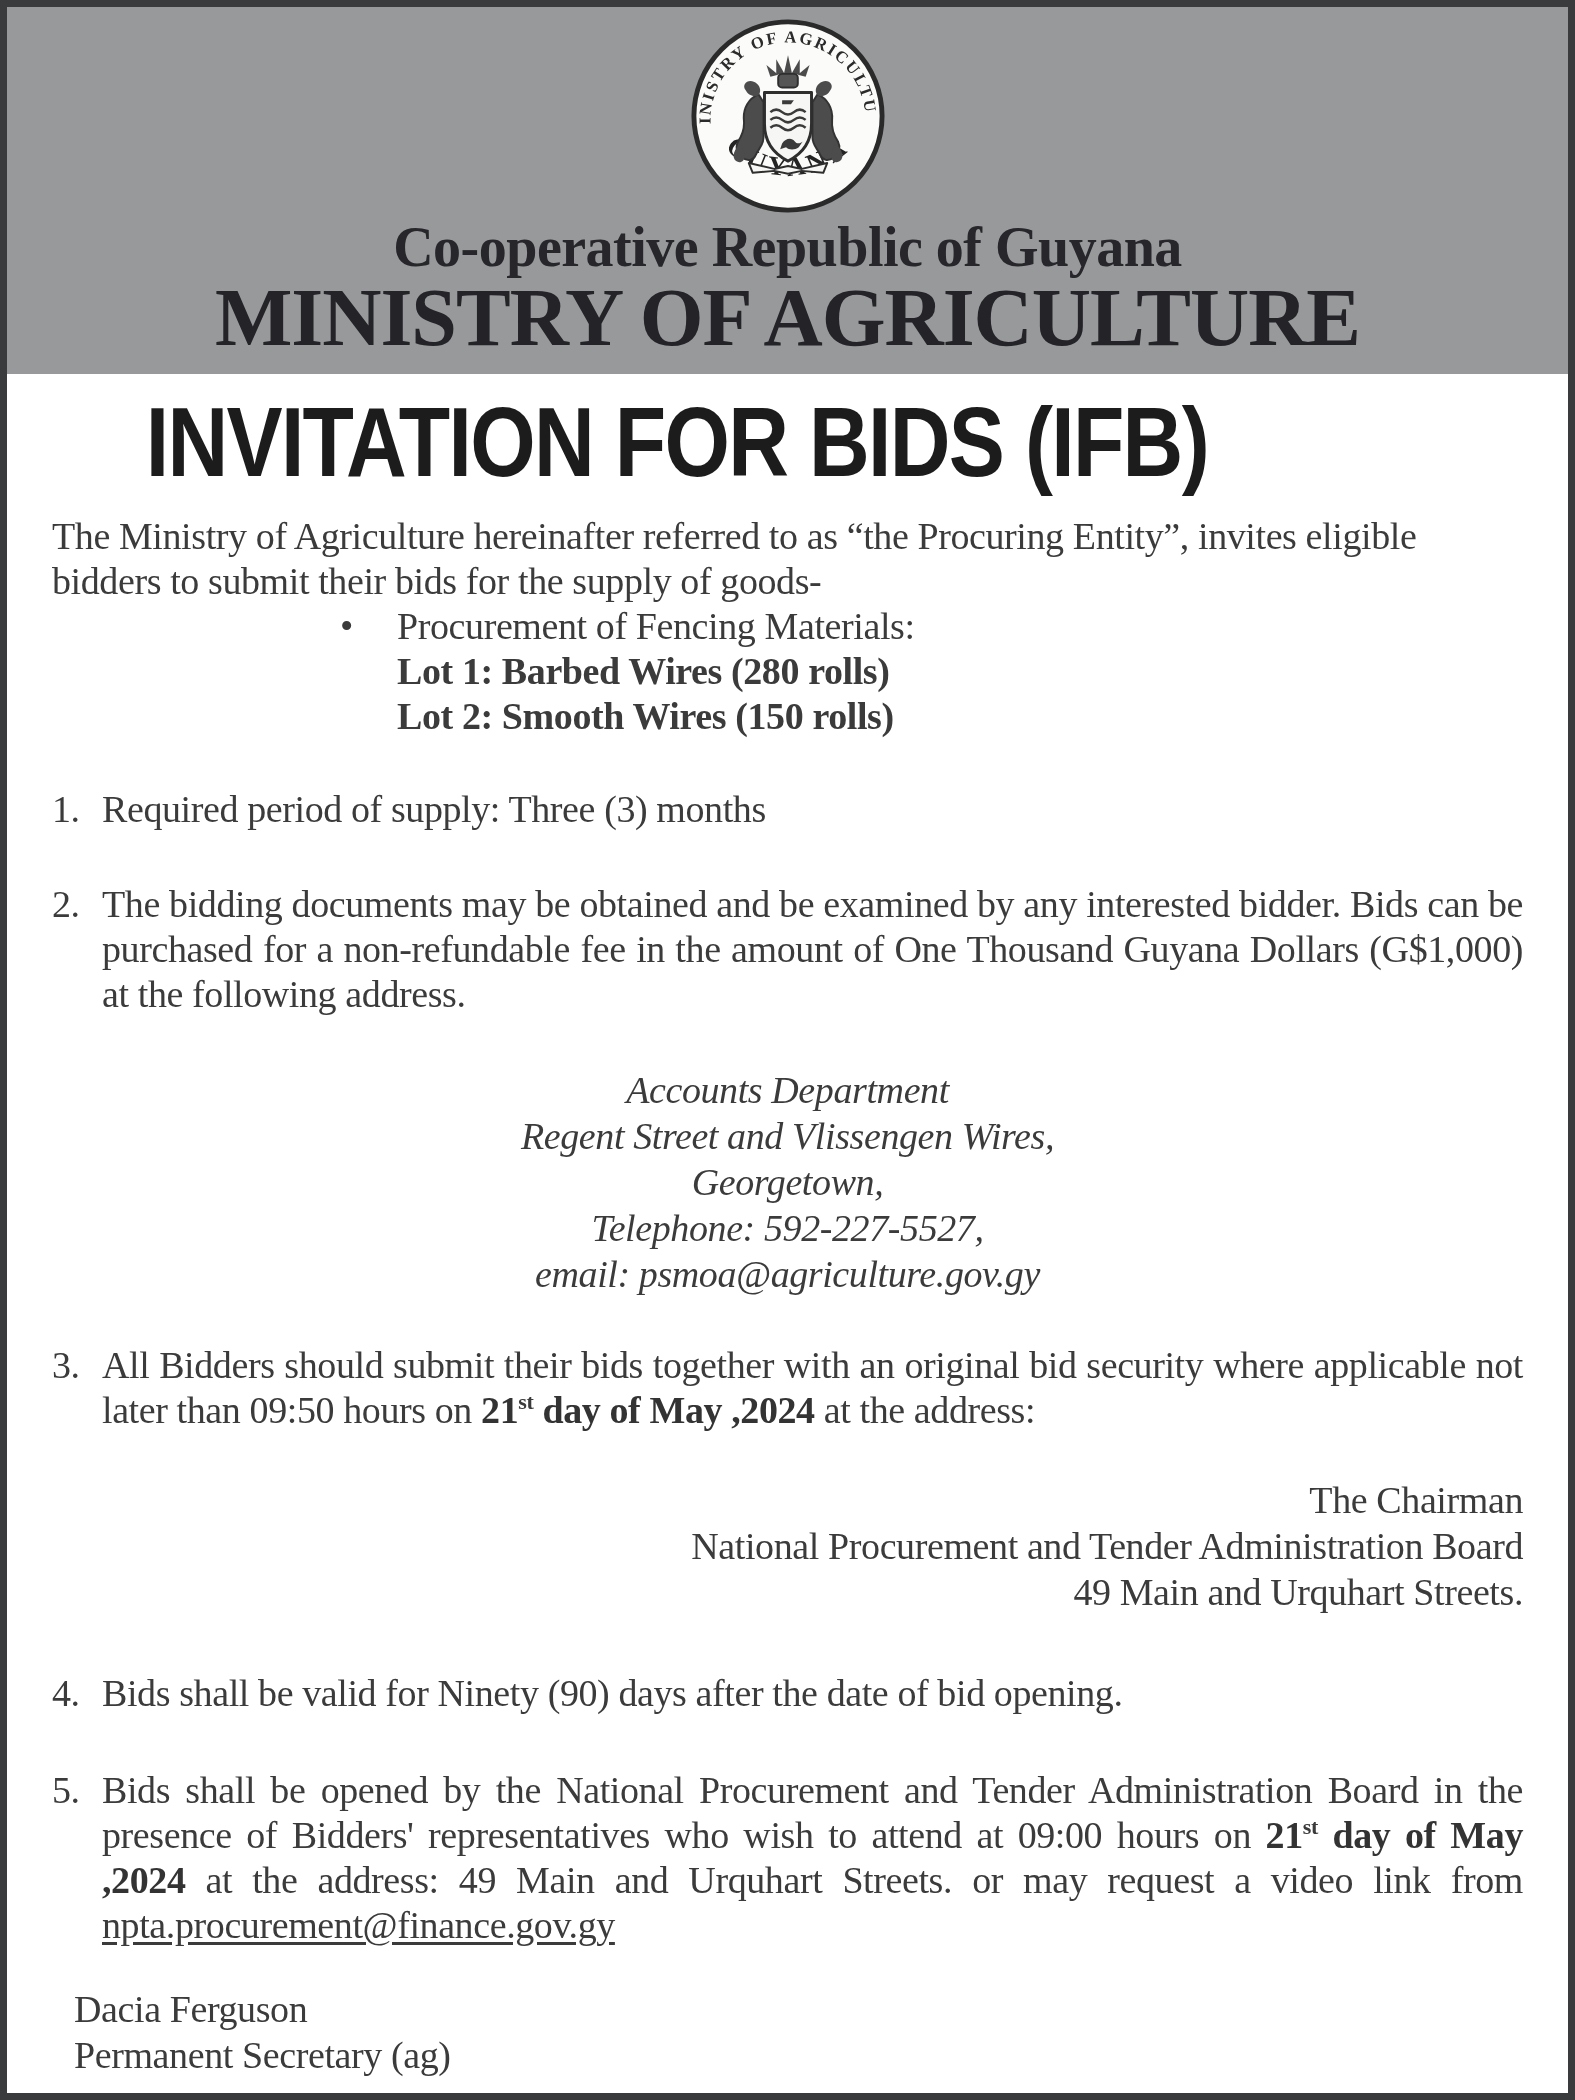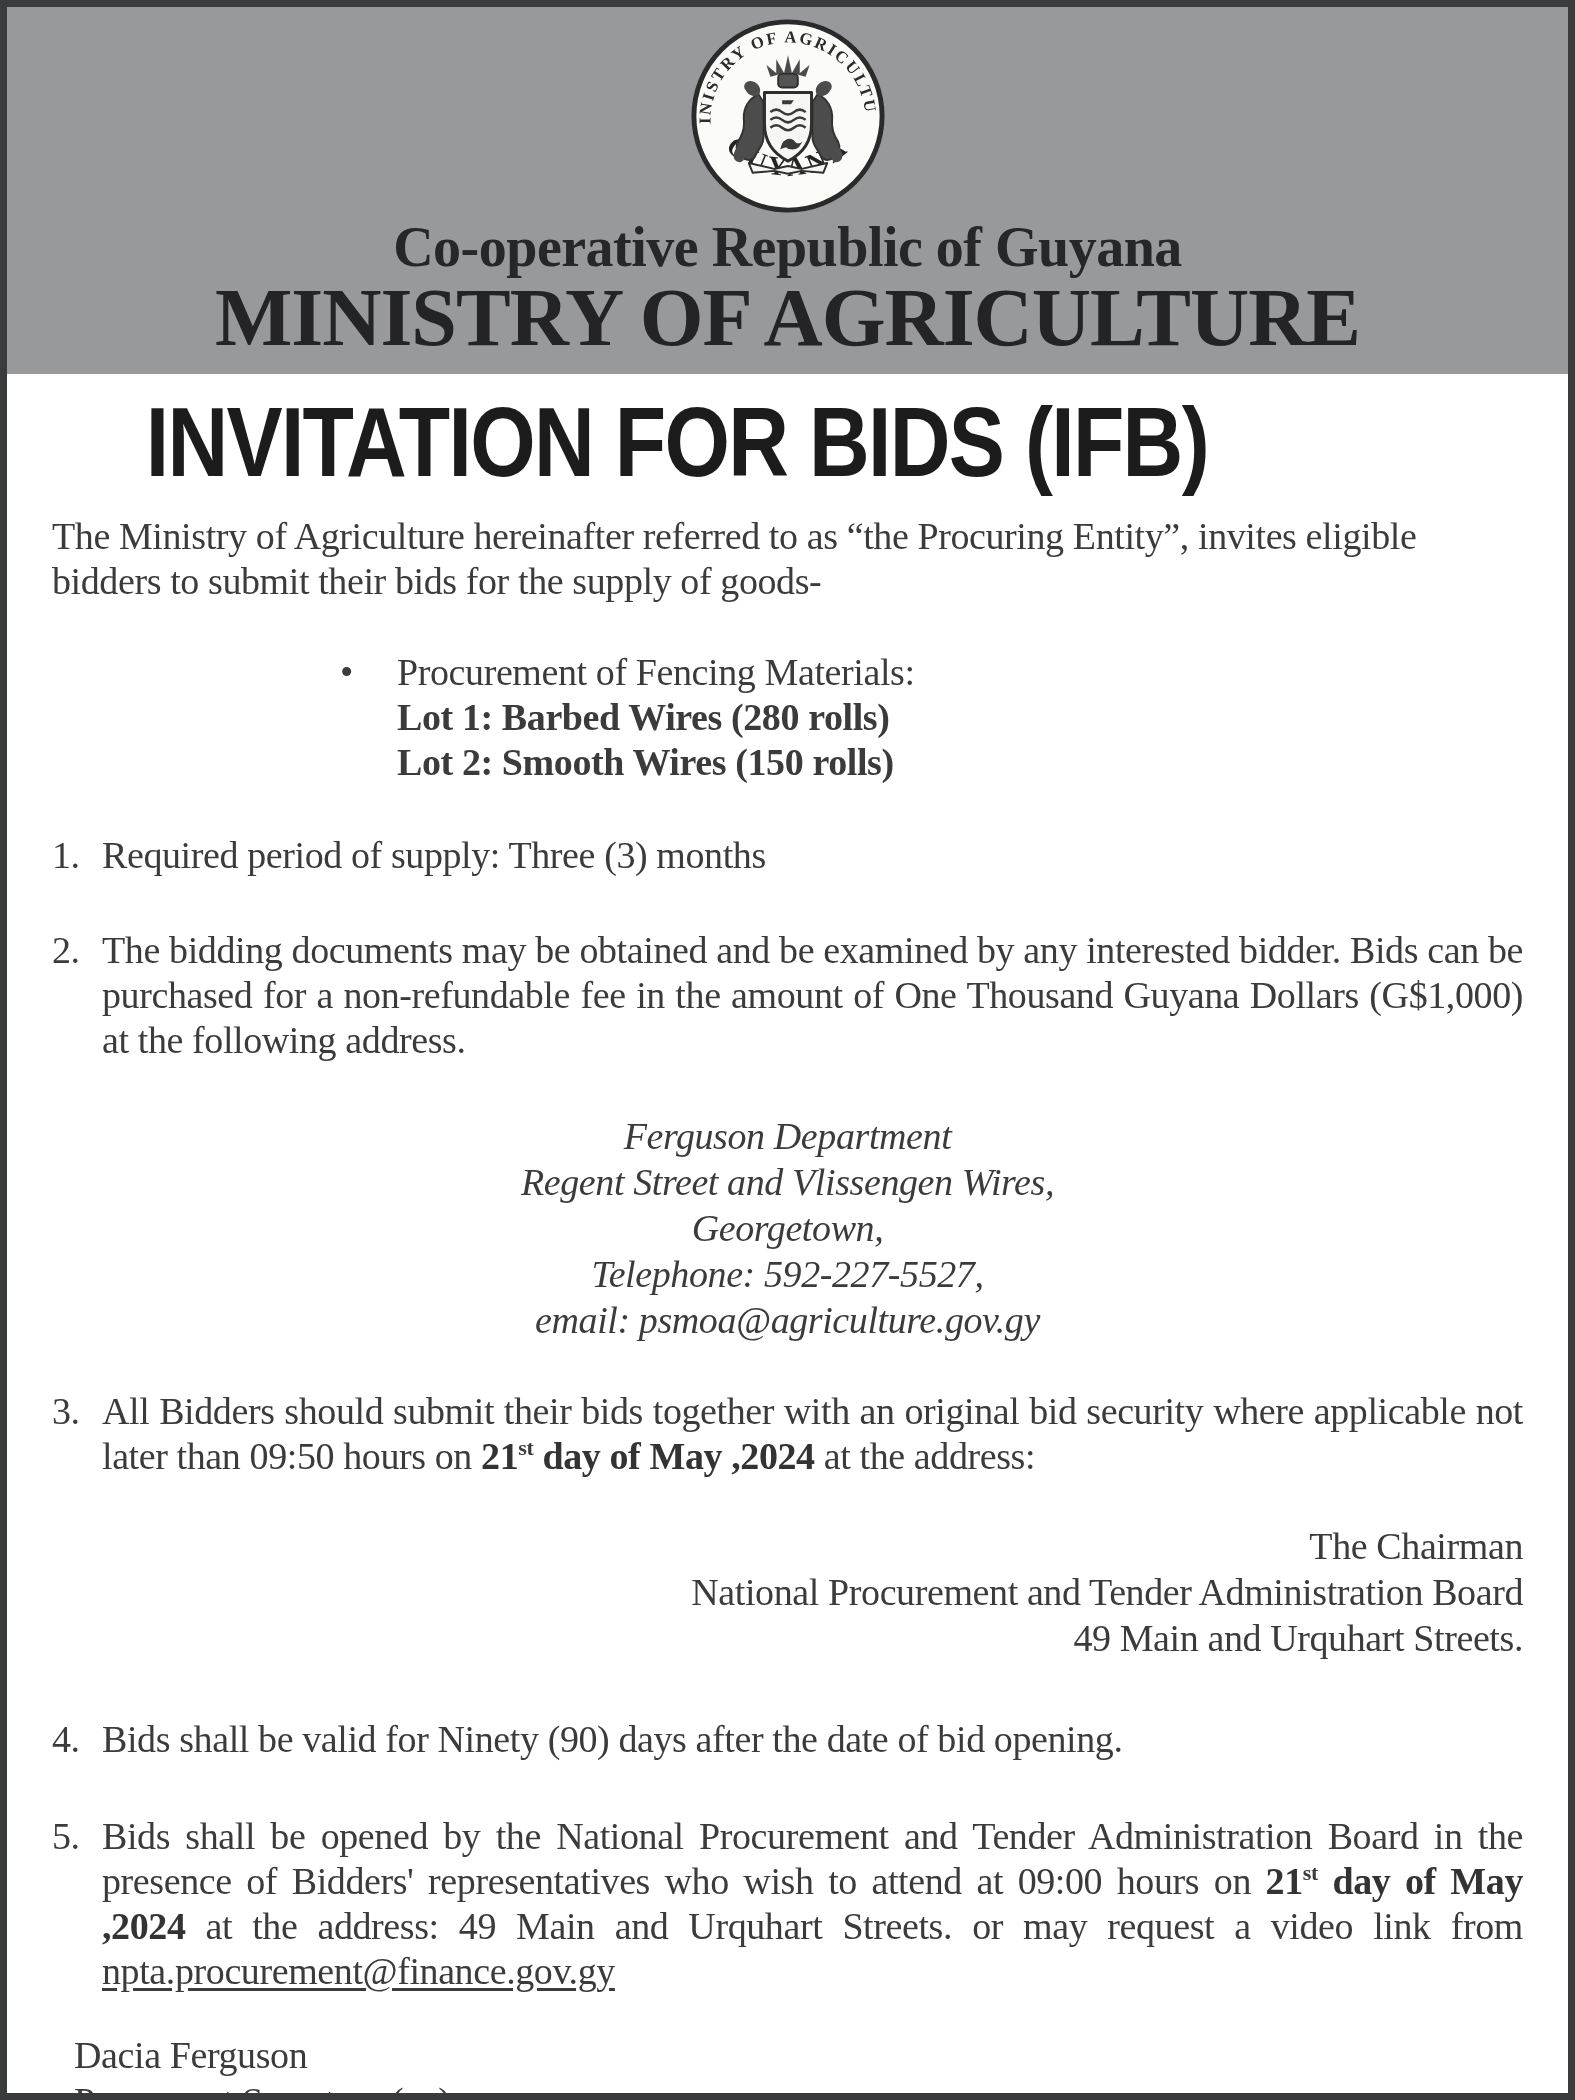--- a/index.html
+++ b/index.html
@@ -38,21 +38,21 @@
   }
   .doc-title .t{
     display:inline-block;
     font-family:"Liberation Sans", sans-serif;
     font-weight:bold;font-size:99px;color:#1c1c1c;
     transform:scaleX(0.85);transform-origin:center;
     letter-spacing:-2px;white-space:nowrap;
   }
   .body-text{font-size:38px;line-height:45px;letter-spacing:-0.4px;color:#3b3b3b;}
   .intro{margin-top:26px;}
-  .bullet-row{padding-left:288px;margin-top:46px;}
+  .bullet-row{padding-left:288px;}
   .bullet-glyph{display:inline-block;width:57px;}
   .lot-line{padding-left:345px;font-weight:bold;}
   .item{display:flex;margin-top:48px;}
   .item .num{flex:none;width:50px;}
   .item .ibody{flex:1;text-align:justify;}
   .sup{font-size:22px;vertical-align:super;line-height:0;font-weight:bold;}
   b{font-weight:bold;color:#333333;}
   .u{text-decoration:underline;text-underline-offset:4px;}
   .center-block{ text-align:center; }
   .addr{margin-top:50px;font-style:italic;line-height:46px;}
@@ -133,21 +133,21 @@
       <span class="num">1.</span>
       <span class="ibody">Required period of supply: Three (3) months</span>
     </div>
 
     <div class="item body-text" style="margin-top:50px;">
       <span class="num">2.</span>
       <span class="ibody">The bidding documents may be obtained and be examined by any interested bidder. Bids can be purchased for a non-refundable fee in the amount of One Thousand Guyana Dollars (G$1,000) at the following address.</span>
     </div>
 
     <div class="addr body-text center-block">
-      <div>Ferguson Department</div>
+      <div>Accounts Department</div>
       <div>Regent Street and Vlissengen Wires,</div>
       <div>Georgetown,</div>
       <div>Telephone: 592-227-5527,</div>
       <div>email: psmoa@agriculture.gov.gy</div>
     </div>
 
     <div class="item body-text" style="margin-top:46px;">
       <span class="num">3.</span>
       <span class="ibody"><span>All Bidders should submit their bids together with an original bid security where applicable not later than 09:50 hours on </span><b>21</b><span class="sup">st</span><b> day of May ,2024</b><span> at the address:</span></span>
     </div>

